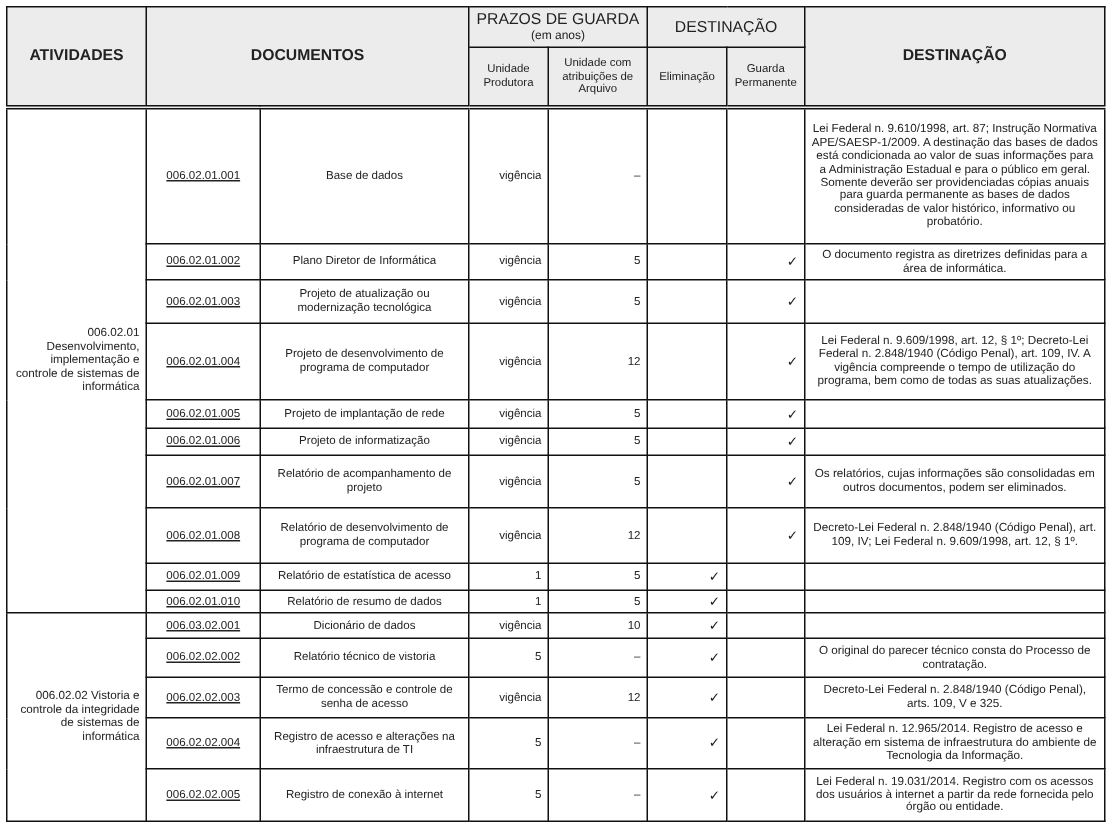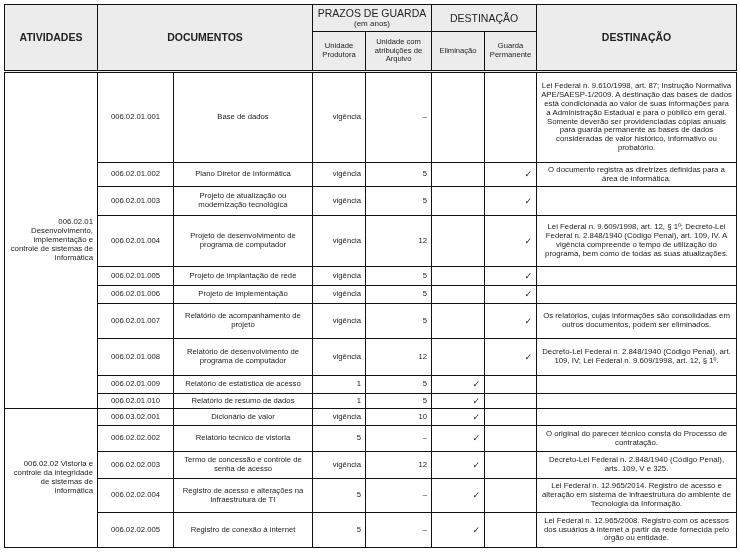--- a/index.html
+++ b/index.html
@@ -9,21 +9,21 @@
              table-layout: fixed; width: 732px; }
   table.tt td, table.tt th { border: 1.3px solid #111; padding: 0 4px; font-weight: normal;
              vertical-align: middle; line-height: 1.15; }
   table.tt thead th { background: #ececec; text-align: center; color: #222; }
   .h-big { font-size: 10.5px; }
   .h-small { font-size: 8px; }
   .h-sub { font-size: 7.6px; }
   thead tr.r2 th { border-bottom: 3.5px double #111; }
   thead th.hb { border-bottom: 3.5px double #111; font-weight: bold; }
   tbody td { font-size: 7.7px; }
-  td.code { text-align: center; }
+  td.code { text-align: center; text-decoration: underline; }
   td.doc { text-align: center; padding-left: 5px; }
   td.c { text-align: right; }
   td.obs { text-align: center; padding: 1px 5px; font-size: 7.8px; line-height: 1.17; }
   td.act { text-align: right; vertical-align: middle; padding-left: 3px; font-size: 7.8px; line-height: 1.1; }
   .check { font-size: 9px; }
 </style>
 </head>
 <body>
 
 <table class="tt">
@@ -97,21 +97,21 @@
         <td class="code">006.02.01.005</td>
         <td class="doc">Projeto de implantação de rede</td>
         <td class="c">vigência</td>
         <td class="c">5</td>
         <td class="c check"></td>
         <td class="c check">✓</td>
         <td class="obs"></td>
       </tr>
       <tr style="height: 18px;">
         <td class="code">006.02.01.006</td>
-        <td class="doc">Projeto de implementação</td>
+        <td class="doc">Projeto de informatização</td>
         <td class="c">vigência</td>
         <td class="c">5</td>
         <td class="c check"></td>
         <td class="c check">✓</td>
         <td class="obs"></td>
       </tr>
       <tr style="height: 35px;">
         <td class="code">006.02.01.007</td>
         <td class="doc">Relatório de acompanhamento de projeto</td>
         <td class="c">vigência</td>
@@ -143,21 +143,21 @@
         <td class="doc">Relatório de resumo de dados</td>
         <td class="c">1</td>
         <td class="c">5</td>
         <td class="c check">✓</td>
         <td class="c check"></td>
         <td class="obs"></td>
       </tr>
       <tr style="height: 17px;">
         <td rowspan="5" class="act">006.02.02 Vistoria e controle da integridade de sistemas de informática</td>
         <td class="code">006.03.02.001</td>
-        <td class="doc">Dicionário de valor</td>
+        <td class="doc">Dicionário de dados</td>
         <td class="c">vigência</td>
         <td class="c">10</td>
         <td class="c check">✓</td>
         <td class="c check"></td>
         <td class="obs"></td>
       </tr>
       <tr style="height: 26px;">
         <td class="code">006.02.02.002</td>
         <td class="doc">Relatório técnico de vistoria</td>
         <td class="c">5</td>
@@ -184,16 +184,16 @@
         <td class="c check"></td>
         <td class="obs">Lei Federal n. 12.965/2014. Registro de acesso e alteração em sistema de infraestrutura do ambiente de Tecnologia da Informação.</td>
       </tr>
       <tr style="height: 35px;">
         <td class="code">006.02.02.005</td>
         <td class="doc">Registro de conexão à internet</td>
         <td class="c">5</td>
         <td class="c">–</td>
         <td class="c check">✓</td>
         <td class="c check"></td>
-        <td class="obs">Lei Federal n. 12.965/2008. Registro com os acessos dos usuários à internet a partir da rede fornecida pelo órgão ou entidade.</td>
+        <td class="obs">Lei Federal n. 19.031/2014. Registro com os acessos dos usuários à internet a partir da rede fornecida pelo órgão ou entidade.</td>
       </tr>
     </tbody>
 </table>
 
 </body></html>

